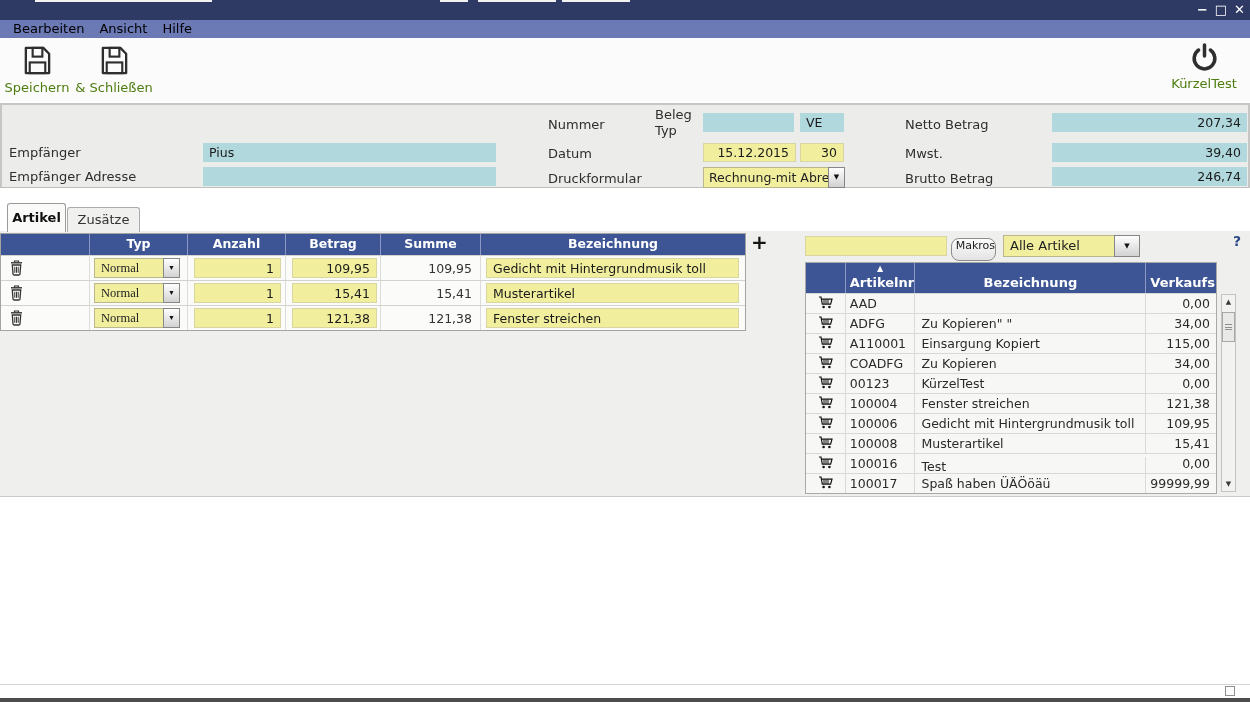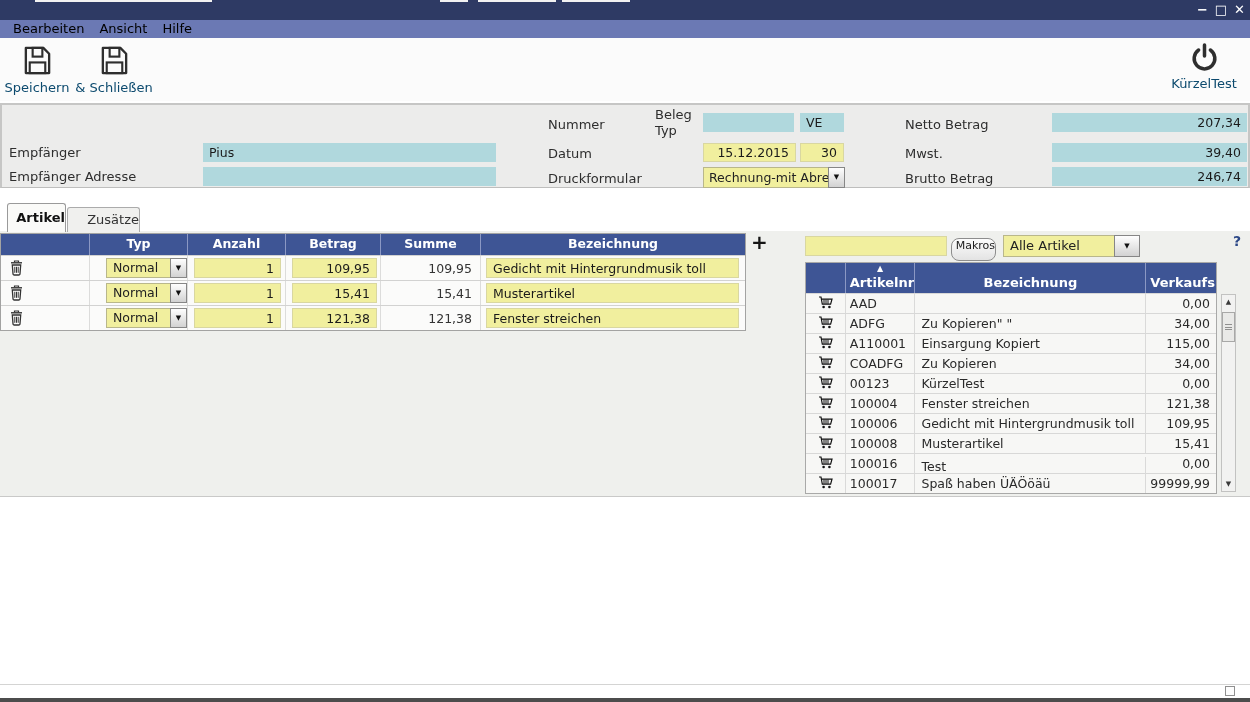--- a/index.html
+++ b/index.html
@@ -16,21 +16,21 @@
   .winbtns span { cursor:default; }
   .frag { position:absolute; top:0; height:2px; background:#f2f2f2; }
 
   
   .menubar { position:absolute; left:0; top:20px; width:1250px; height:18px; background:#6b79b4;
              display:flex; align-items:center; padding-left:13px; }
   .menu-item { padding:0 9px 0 0; margin-right:6px; color:#000; font-size:13px; line-height:18px; }
 
   
   .toolbar { position:absolute; left:0; top:38px; width:1250px; height:63px; background:#fbfbfb; }
-  .tb-btn { position:absolute; text-align:center; color:#0c4a6e; font-size:13px; }
+  .tb-btn { position:absolute; text-align:center; color:#4d7c0f; font-size:13px; }
   .tb-btn svg { display:block; margin:0 auto 3px auto; }
   #btn-save { left:4px; top:6px; width:66px; }
   #btn-saveclose { left:72px; top:6px; width:84px; }
   #btn-close { right:6px; top:4px; width:80px; }
 
   
   .formpanel { position:absolute; left:0; top:103px; width:1250px; height:85px;
                background:#ececeb; border:2px solid #c6c6c5; border-bottom:1px solid #bebebd; }
   .flabel { position:absolute; color:#2e2e2e; font-size:13px; white-space:nowrap; }
   .fin { position:absolute; border:none; height:19px; font-family:inherit; font-size:12.5px; color:#1a1a1a; outline:none; }
@@ -38,41 +38,41 @@
   .yellow { background:#f1ef9e; border:1px solid #d9d7a1; }
   .ralign { text-align:right; padding-right:6px; }
   .lalign { text-align:left; padding-left:6px; }
   .fsel { position:absolute; display:flex; height:21px; }
   .fsel-val { flex:1; background:#f1ef9e; border:1px solid #b9b78b; border-right:none;
               font-size:12.5px; line-height:19px; padding-left:5px; white-space:nowrap; overflow:hidden; }
   .arrowbtn { width:17px; background:linear-gradient(#fefefe,#d2d2d2); border:1px solid #868686;
               text-align:center; font-size:7px; line-height:19px; color:#111; }
 
   
-  .tab { position:absolute; text-align:right; border:1px solid #9a9a9a; border-bottom:none;
+  .tab { position:absolute; text-align:center; border:1px solid #9a9a9a; border-bottom:none;
          border-radius:3px 3px 0 0; z-index:3; }
   #tab-artikel { left:7px; top:203px; width:59px; height:29px; background:#fafaf8;
                  font-weight:bold; line-height:27px; font-size:13px; color:#111; }
   #tab-zusaetze { left:67px; top:207px; width:73px; height:25px; background:#f0f0ee;
                   line-height:23px; font-size:13px; color:#333; border-color:#ababab; }
 
   
   .contentpanel { position:absolute; left:0; top:231px; width:1250px; height:266px;
                   background:#eff0ed; border-bottom:1px solid #c9c9c8; }
 
   
   .itbl { position:absolute; left:0; top:2px; width:746px; border:1px solid #a3a3a2; background:#be185d; }
   .itbl-head { display:flex; height:21px; background:#3e5595; }
   .itbl-head .hc { border-right:1px solid #8b98c4; color:#fff; font-weight:bold; font-size:12.5px;
                    text-align:center; line-height:20px; overflow:hidden; white-space:nowrap; }
   .itbl-row { display:flex; height:25px; background:#fbfbfa; border-top:1px solid #d2d2d1; align-items:center; }
   .itbl-row .tc { border-right:1px solid #dcdcdb; height:100%; display:flex; align-items:center; }
   .w0{width:89px;} .w1{width:98px;} .w2{width:98px;} .w3{width:95px;} .w4{width:100px;} .w5{width:264px; border-right:none!important;}
   .trashwrap { margin-left:9px; display:inline-flex; }
-  .isel { display:flex; width:86px; height:20px; margin-left:16px; }
+  .isel { display:flex; width:86px; height:20px; margin-left:4px;font-family:Liberation Serif, serif; }
   .isel-val { flex:1; background:#f1ef9e; border:1px solid #b9b78b; border-right:none;
               font-size:12.5px; line-height:18px; padding-left:6px; }
   .yi { background:#f1ef9e; border:1px solid #d9d7a1; height:20px; font-family:inherit;
         font-size:12.5px; color:#1a1a1a; outline:none; }
   .anz { width:87px; margin-left:6px; }
   .btr { width:85px; margin-left:6px; }
   .bez { width:253px; margin-left:5px; }
   .summe { justify-content:flex-end; padding-right:8px; font-size:12.5px; color:#333; }
   .plus { position:absolute; left:751px; top:0px; font-size:20px; font-weight:bold; color:#151515; line-height:22px; }
 

